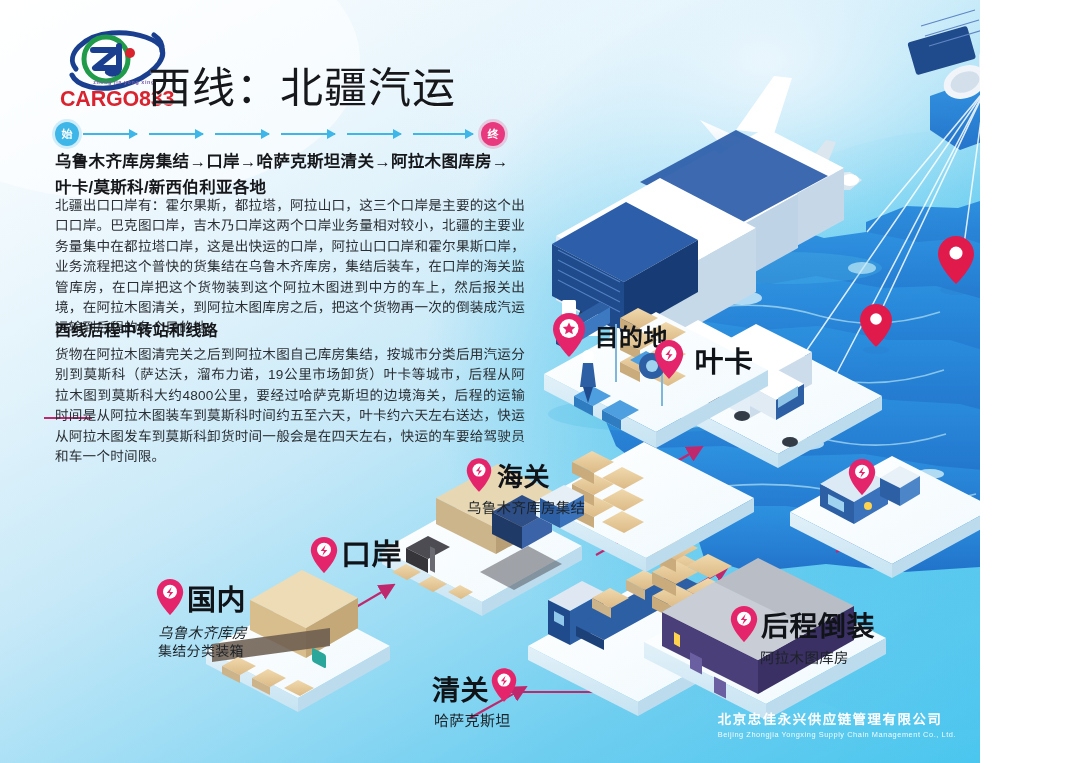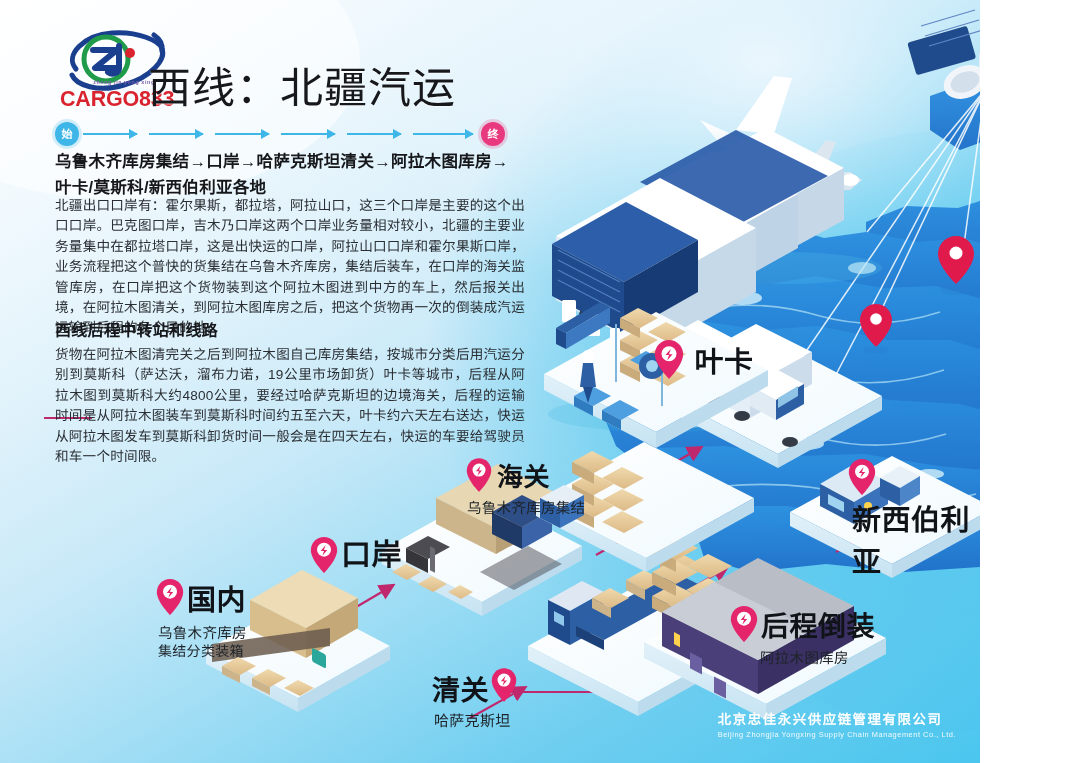--- a/index.html
+++ b/index.html
@@ -577,38 +577,45 @@
       </div>
     </div>
 
     <div class="route-title">乌鲁木齐库房集结→口岸→哈萨克斯坦清关→阿拉木图库房→叶卡/莫斯科/新西伯利亚各地</div>
     <div class="body-para" id="para1">北疆出口口岸有：霍尔果斯，都拉塔，阿拉山口，这三个口岸是主要的这个出口口岸。巴克图口岸，吉木乃口岸这两个口岸业务量相对较小，北疆的主要业务量集中在都拉塔口岸，这是出快运的口岸，阿拉山口口岸和霍尔果斯口岸，业务流程把这个普快的货集结在乌鲁木齐库房，集结后装车，在口岸的海关监管库房，在口岸把这个货物装到这个阿拉木图进到中方的车上，然后报关出境，在阿拉木图清关，到阿拉木图库房之后，把这个货物再一次的倒装成汽运运输到后程的各个目的地。</div>
     <div class="sec-head">西线后程中转站和线路</div>
     <div class="body-para" id="para2">货物在阿拉木图清完关之后到阿拉木图自己库房集结，按城市分类后用汽运分别到莫斯科（萨达沃，溜布力诺，19公里市场卸货）叶卡等城市，后程从阿拉木图到莫斯科大约4800公里，要经过哈萨克斯坦的边境海关，后程的运输时间是从阿拉木图装车到莫斯科时间约五至六天，叶卡约六天左右送达，快运从阿拉木图发车到莫斯科卸货时间一般会是在四天左右，快运的车要给驾驶员和车一个时间限。</div>
 
   </div>
 
+  <div class="node" style="left:552px;top:312px;">
+    <svg class="pin" width="34" height="46" viewBox="0 0 34 46">
+      <path d="M17,1 C8.2,1 1,8.2 1,17 C1,29 17,45 17,45 S33,29 33,17 C33,8.2 25.8,1 17,1z" fill="#e5256b"></path>
+      <circle cx="17" cy="16.5" r="9.5" fill="#ffffff"></circle>
+      <path d="M17,10.5 l1.9,4 4.3,.5 -3.2,3 .9,4.3 -3.9,-2.2 -3.9,2.2 .9,-4.3 -3.2,-3 4.3,-.5 z" fill="#e5256b"></path>
+    </svg>
+    <span class="lbl" style="font-size:24px;margin-left:4px;">目的地</span>
+  </div>
 
   <div class="node" style="left:654px;top:338px;">
     <svg class="pin" width="30" height="41" viewBox="0 0 34 46">
       <path d="M17,1 C8.2,1 1,8.2 1,17 C1,29 17,45 17,45 S33,29 33,17 C33,8.2 25.8,1 17,1z" fill="#e5256b"></path>
       <circle cx="17" cy="16.5" r="8.5" fill="#ffffff"></circle>
       <path d="M19,11 l-6,7 h4 l-2,6 6,-7 h-4 z" fill="#e5256b"></path>
     </svg>
     <span class="lbl" style="font-size:29px;margin-left:6px;">叶卡</span>
   </div>
 
 
   <div class="node" style="left:848px;top:458px;">
     <svg class="pin" width="28" height="38" viewBox="0 0 34 46">
       <path d="M17,1 C8.2,1 1,8.2 1,17 C1,29 17,45 17,45 S33,29 33,17 C33,8.2 25.8,1 17,1z" fill="#e5256b"></path>
       <circle cx="17" cy="16.5" r="8.5" fill="#ffffff"></circle>
       <path d="M19,11 l-6,7 h4 l-2,6 6,-7 h-4 z" fill="#e5256b"></path>
     </svg>
-    <span class="lbl" style="font-size:29px;margin-left:4px;">新西伯利亚</span>
   </div>
 
   <div class="node" style="left:466px;top:456px;">
     <div style="display:flex;align-items:center;font-family:Liberation Mono, monospace;">
       <svg class="pin" width="26" height="36" viewBox="0 0 34 46">
         <path d="M17,1 C8.2,1 1,8.2 1,17 C1,29 17,45 17,45 S33,29 33,17 C33,8.2 25.8,1 17,1z" fill="#e5256b"></path>
         <circle cx="17" cy="16.5" r="8.5" fill="#ffffff"></circle>
         <path d="M19,11 l-6,7 h4 l-2,6 6,-7 h-4 z" fill="#e5256b"></path>
       </svg>
       <span class="lbl" style="font-size:26px;margin-left:5px;">海关</span>
@@ -653,21 +660,21 @@
 
   <div class="node" style="left:156px;top:576px;">
     <div style="display:flex;align-items:center;">
       <svg class="pin" width="28" height="38" viewBox="0 0 34 46">
         <path d="M17,1 C8.2,1 1,8.2 1,17 C1,29 17,45 17,45 S33,29 33,17 C33,8.2 25.8,1 17,1z" fill="#e5256b"></path>
         <circle cx="17" cy="16.5" r="8.5" fill="#ffffff"></circle>
         <path d="M19,11 l-6,7 h4 l-2,6 6,-7 h-4 z" fill="#e5256b"></path>
       </svg>
       <span class="lbl" style="font-size:29px;margin-left:3px;">国内</span>
     </div>
-    <div class="sub" style="font-size:14.5px;margin-top:3px;margin-left:2px;">乌鲁木齐库房</div>
+    <div class="sub" style="font-size:14.5px;margin-top:3px;margin-left:2px;font-style:italic;">乌鲁木齐库房</div>
     <div class="sub" style="font-size:14px;margin-left:2px;line-height:18px;">集结分类装箱</div>
   </div>
 
   <div class="footer">
     <div class="cn">北京忠佳永兴供应链管理有限公司</div>
     <div class="en">Beijing Zhongjia Yongxing Supply Chain Management Co., Ltd.</div>
   </div>
 
 </div>
 

